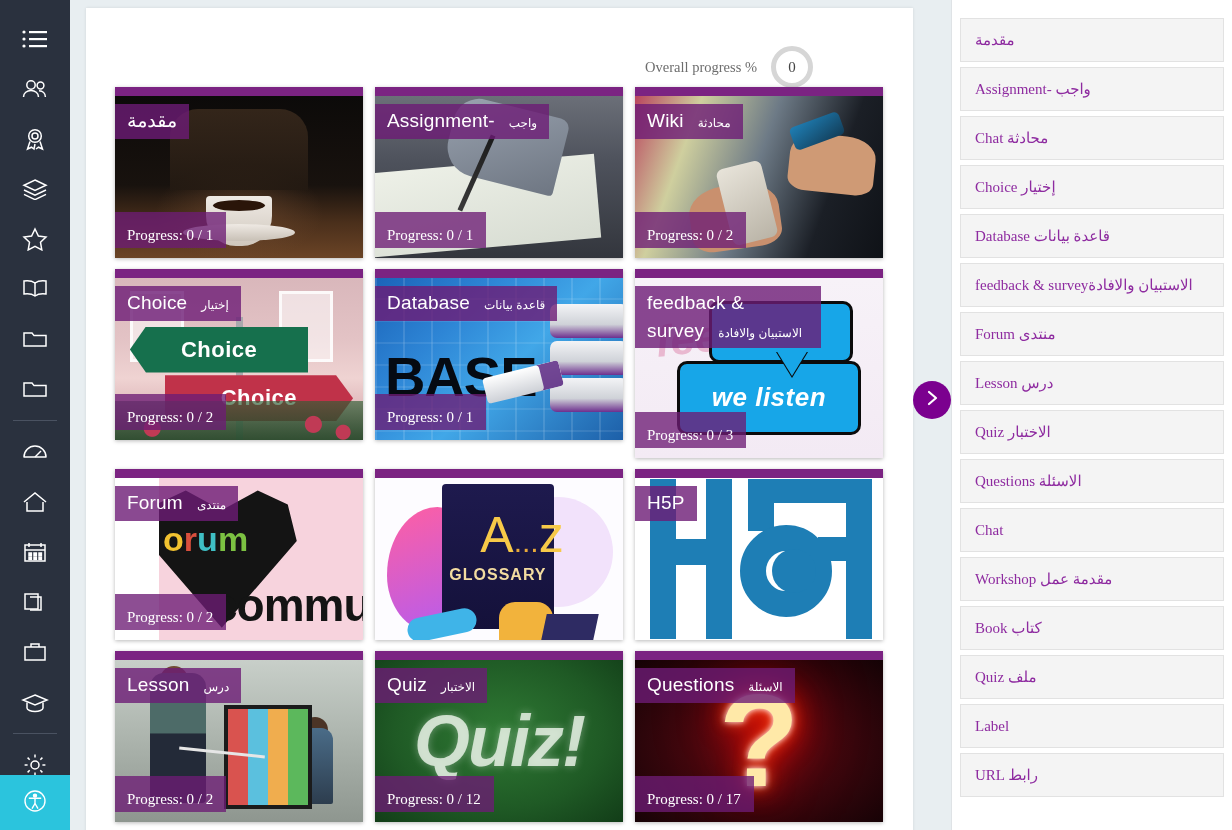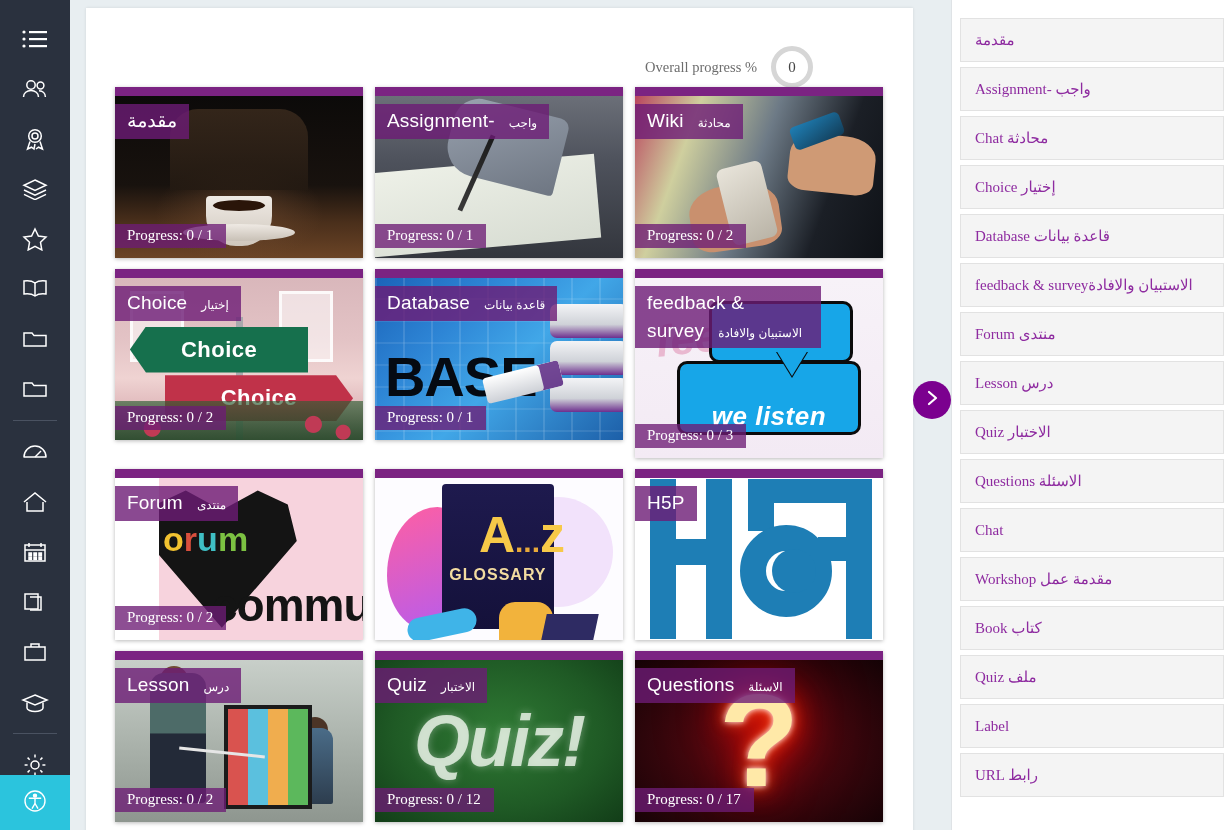--- a/index.html
+++ b/index.html
@@ -117,21 +117,21 @@
   }
   .card-title.wrap { white-space: normal; max-width: 186px; }
   .card-title .ar { font-size: 12px; margin-left: 14px; margin-top: 34px; }
   .card-progress {
     position: absolute;
     left: 0; bottom: 10px;
     background: rgba(109,28,117,0.78);
     color: #ffffff;
     font-family: "Liberation Serif", serif;
     font-size: 15px;
-    padding: 3px 13px 4px 12px;
+    padding: 15px 13px 4px 12px;
     white-space: nowrap;
     z-index: 5;
   }
 
   
   #drawer-toggle {
     position: absolute;
     left: 913px; top: 381px;
     width: 38px; height: 38px;
     border-radius: 50%;
@@ -329,21 +329,21 @@
   }
   .bubble-top {
     position:absolute; left:30%; top:13%;
     width:58%; height:62px; background:#17a6e8;
     border:3px solid #0b0b0b; border-radius:10px;
   }
   .bubble-main {
     position:absolute; left:17%; top:46%;
     width:74%; height:74px; background:#17a6e8;
     border:3px solid #0b0b0b; border-radius:10px;
-    display:flex; align-items:flex-end; justify-content:center;
+    display:flex; align-items:center; justify-content:center;
   }
   .bubble-main span {
     color:#fff; font-size:26px; font-weight:bold; font-style:italic;
     letter-spacing:.5px;
   }
   .bubble-tail {
     position:absolute; left:57%; top:40%;
     width:0; height:0;
     border-left: 16px solid transparent;
     border-right: 16px solid transparent;
@@ -385,21 +385,21 @@
     background:#f2e2fb;
   }
   .gl-book {
     position:absolute; left:27%; top:4%;
     width:112px; height:145px;
     background: linear-gradient(180deg,#1e1a4e,#14113a);
     border-radius:4px; z-index:3;
     display:flex; flex-direction:column; align-items:center;
   }
   .gl-az {
-    margin-top:26px; font-size:50px; font-weight:bold;
+    margin-top:26px; font-size:50px; font-weight:normal;
     color:#f7c948; line-height:1;margin-left:48px;
   }
   .gl-az small { font-size:30px; color:#e8a93a; }
   .gl-word {
     margin-top:6px; font-size:16px; letter-spacing:1px;
     color:#f3dca0; font-weight:bold;
   }
   .gl-person {
     position:absolute; left:50%; bottom:-4%;
     width:54px; height:44px; background:#f2b33c;

